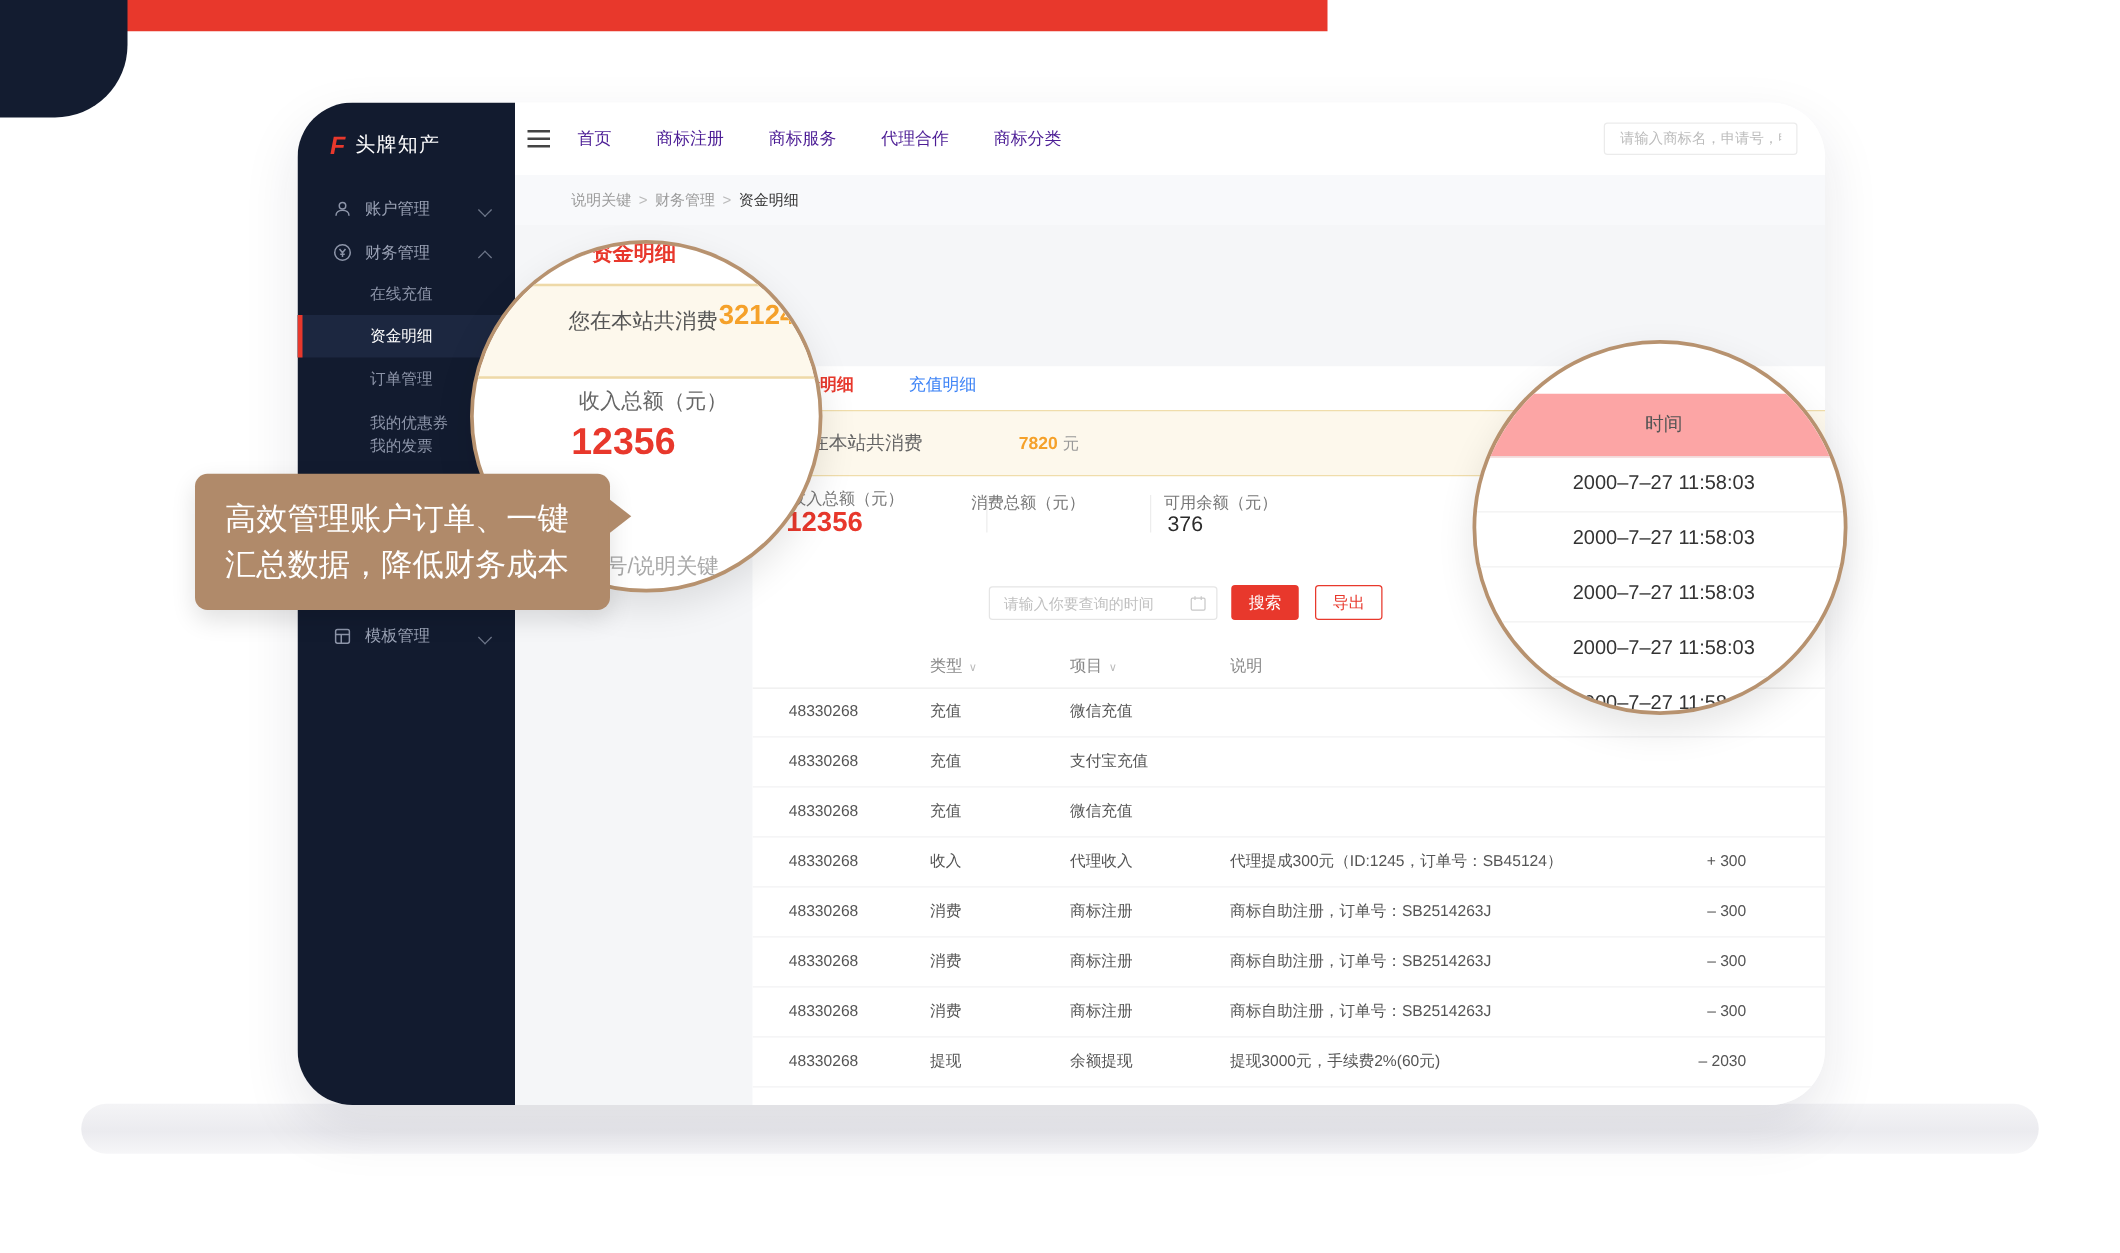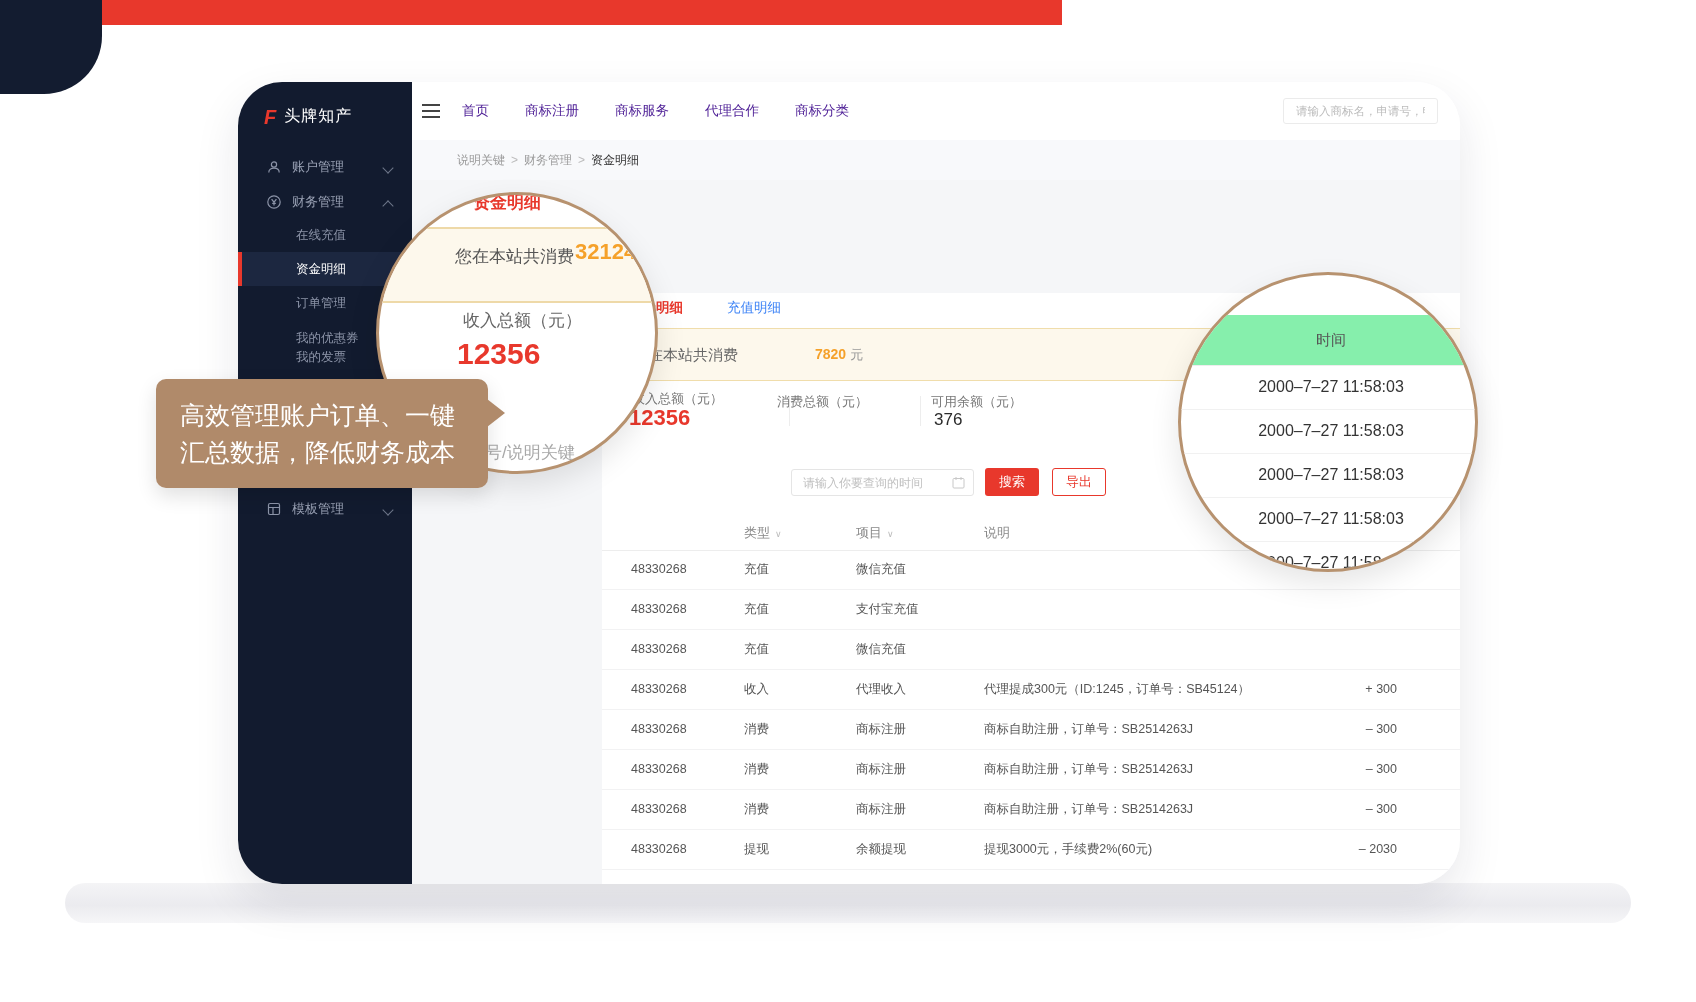--- a/index.html
+++ b/index.html
@@ -84,21 +84,21 @@
     box-shadow:0 12px 30px rgba(0,0,0,.10);box-sizing:border-box;}
   .lcircle{left:376px;top:192px;width:282px;height:282px;}
   .rcircle{left:1178px;top:272px;width:300px;height:300px;}
   .z-banner{left:-20px;top:32px;width:330px;height:72px;background:#fdf8ec;border-top:2px solid #eed9a8;border-bottom:2px solid #eed9a8;}
   .z-tab{left:94px;top:-4px;font-size:17px;font-weight:bold;color:#e8382c;}
   .z-prefix{left:76px;top:50px;font-size:17px;color:#555;}
   .z-amt{left:196px;top:44px;font-size:22px;font-weight:bold;color:#f5a12a;}
   .z-inlabel{left:84px;top:114px;font-size:17px;color:#666;}
   .z-invalue{left:78px;top:142px;font-size:30px;font-weight:bold;color:#e8382c;}
   .z-colhead{left:72px;top:246px;font-size:17px;color:#a8a8a8;white-space:nowrap;}
-  .z-thead{left:0;top:40px;width:300px;height:50px;background:#86efac;border-bottom:1px solid #ededed;
+  .z-thead{left:0;top:40px;width:300px;height:50px;background:#fca5a5;border-bottom:1px solid #ededed;
     text-align:center;line-height:50px;font-size:15px;color:#555;}
   .z-trow{position:absolute;left:0;width:300px;height:44px;border-bottom:1px solid #f1f1f1;
     text-align:center;line-height:44px;font-size:16px;color:#333;white-space:nowrap;}
   .z-trow.last{border-bottom:none;}
   
   .tooltip{z-index:30;background:#b08a6a;border-radius:10px;color:#fff;box-sizing:border-box;
     box-shadow:0 8px 20px rgba(0,0,0,.12);word-break:break-all;margin-left:48px;}
   .tip-left{left:108px;top:379px;width:332px;height:109px;padding:8px 24px;font-size:25px;line-height:37px;
     display:flex;align-items:center;}
   .tip-right{left:858px;top:447px;width:382px;height:130px;padding:8px 24px;font-size:26px;line-height:38px;

